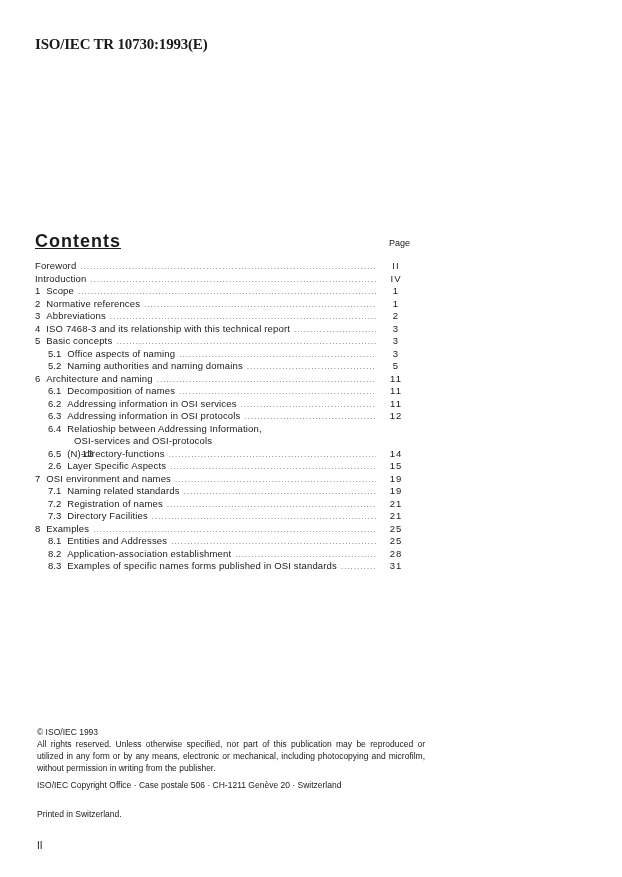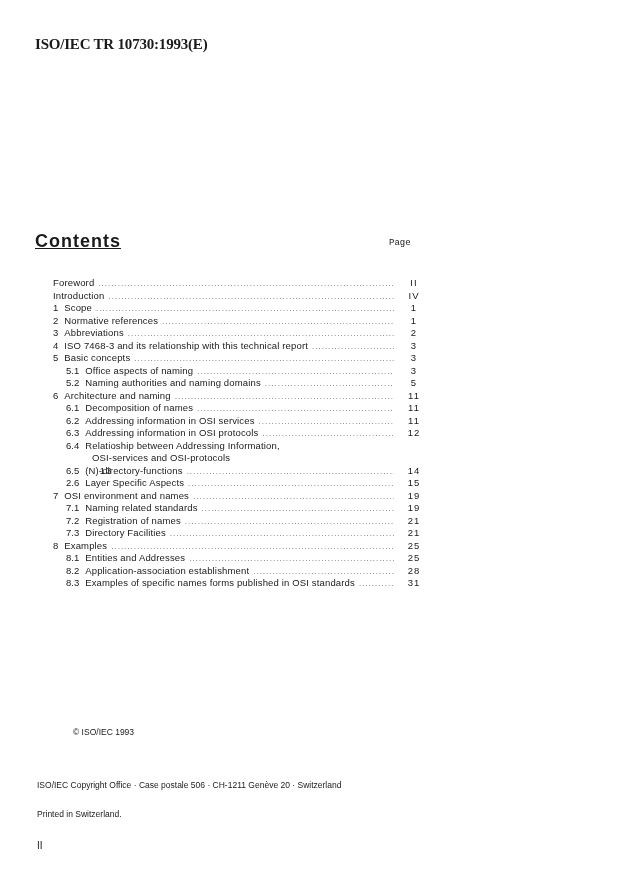--- a/index.html
+++ b/index.html
@@ -1,31 +1,31 @@
 <!DOCTYPE html>
 <html><head>
 <meta charset="utf-8">
 <style>
   html, body { margin: 0; padding: 0; background: #ffffff; }
   body { width: 622px; height: 877px; position: relative; overflow: hidden; color: #1a1a1a; }
   .doc-id { position: absolute; left: 35px; top: 36px; font-family: "Liberation Serif", serif; font-weight: bold; font-size: 15px; letter-spacing: -0.2px; }
   .contents-title { position: absolute; left: 35px; top: 231px; font-family: "Liberation Sans", sans-serif; font-weight: bold; font-size: 18px; letter-spacing: 1px; text-decoration: underline; }
-  .page-label { position: absolute; left: 389px; top: 238px; font-family: Liberation Mono, monospace; font-size: 9px; }
-  .toc { position: absolute; left: 35px; top: 277px; width: 375px; font-family: "Liberation Sans", sans-serif; font-size: 9.5px; margin-left: 18px; }
+  .page-label { position: absolute; left: 389px; top: 238px; font-family: Liberation Sans, sans-serif; font-size: 9px; }
+  .toc { position: absolute; left: 35px; top: 260px; width: 375px; font-family: "Liberation Sans", sans-serif; font-size: 9.5px; }
   .toc-row { display: flex; align-items: baseline; height: 12.5px; line-height: 12.5px; white-space: nowrap; }
   .toc-row.lvl2 { padding-left: 13px; justify-content: flex-end; }
   .toc-row.cont { padding-left: 35px; flex-direction: column; }
   .toc-row.nodots .dots { visibility: hidden; }
   .toc-num { margin-right: 6px; }
   .lvl2 .toc-num { margin-right: 6px; }
   .toc-label { letter-spacing: 0.15px; }
   .dots { flex: 1; overflow: hidden; margin: 0 6px 0 4px; color: #555; letter-spacing: 1px; font-size: 8px; }
   .dots::before { content: "................................................................................................................................................................"; }
   .toc-page { width: 28px; text-align: center; letter-spacing: 1px; }
-  .copyright { position: absolute; left: 37px; top: 726px; width: 388px; font-family: "Liberation Sans", sans-serif; font-size: 8.5px; line-height: 12px; margin-left: 36px; }
+  .copyright { position: absolute; left: 37px; top: 726px; width: 388px; font-family: "Liberation Sans", sans-serif; font-size: 8.5px; line-height: 12px; }
   .copy-line { margin: 0; }
   .rights { margin: 0; text-align: justify; }
   .office { position: absolute; left: 37px; top: 780px; font-family: "Liberation Sans", sans-serif; font-size: 8.5px; }
   .printed { position: absolute; left: 37px; top: 809px; font-family: "Liberation Sans", sans-serif; font-size: 8.5px; }
   .folio { position: absolute; left: 37px; top: 840px; font-family: "Liberation Sans", sans-serif; font-size: 10px; }
 </style>
 </head>
 <body>
 
 <div class="doc-id">ISO/IEC TR 10730:1993(E)</div>
@@ -178,16 +178,17 @@
     <div class="toc-row lvl2">
       <span class="toc-num">8.3</span>
       <span class="toc-label">Examples of specific names forms published in OSI standards</span>
       <span class="dots"></span>
       <span class="toc-page">31</span>
     </div>
   </div>
 
 <div class="copyright">
   <p class="copy-line">© ISO/IEC  1993</p>
+  <p class="rights">All rights reserved. Unless otherwise specified, nor part of this publication may be reproduced or utilized in any form or by any means, electronic or mechanical, including photocopying and microfilm, without permission in writing from the publisher.</p>
 </div>
 <div class="office">ISO/IEC Copyright Office · Case postale 506 · CH-1211 Genève 20 · Switzerland</div>
 <div class="printed">Printed in Switzerland.</div>
 <div class="folio">II</div>
 
 </body></html>

